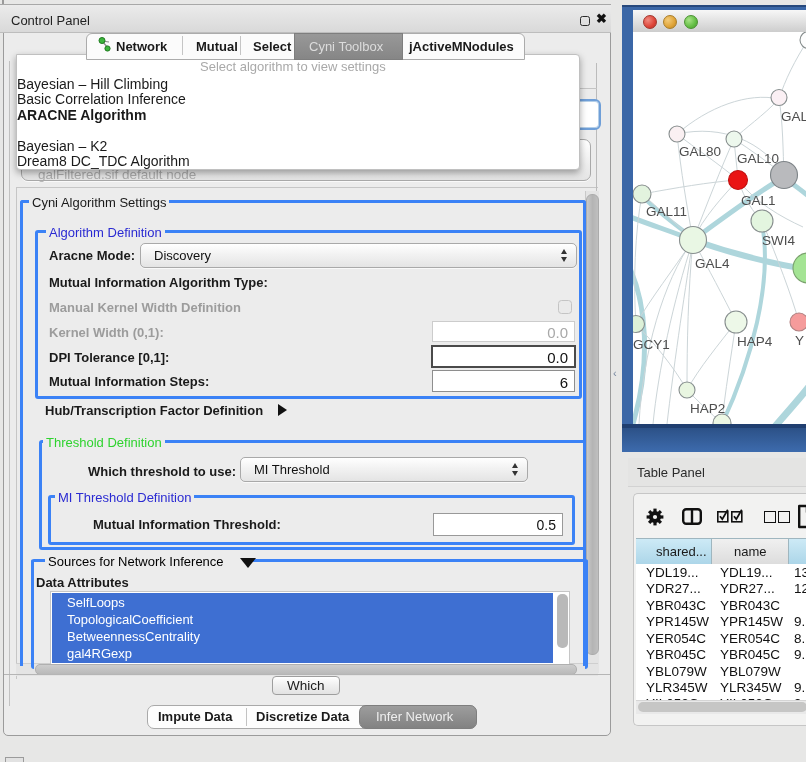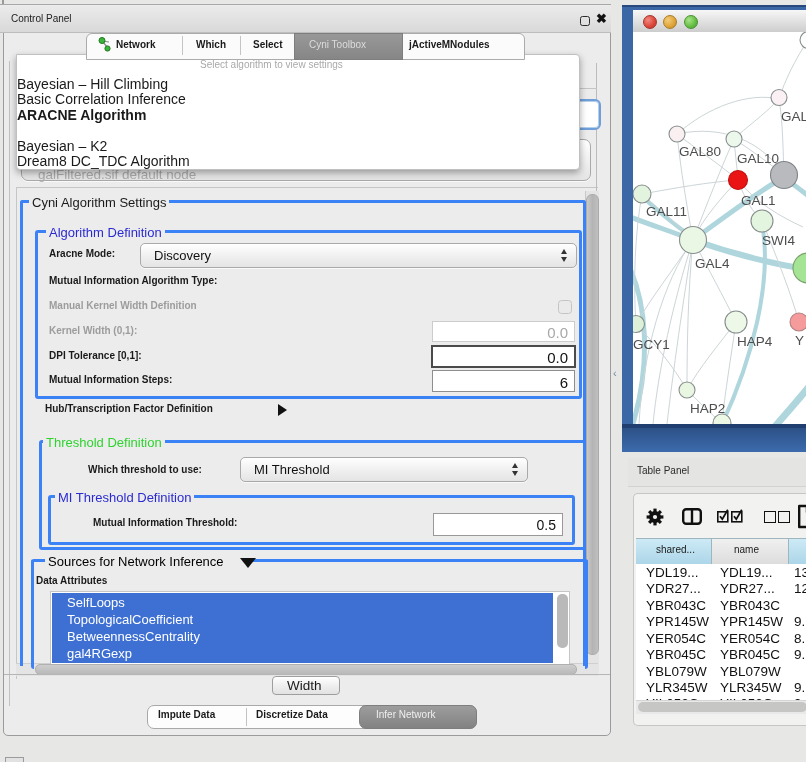--- a/index.html
+++ b/index.html
@@ -1,19 +1,19 @@
 <!DOCTYPE html>
 <html><head>
 <meta charset="utf-8">
 <style>
   html,body{margin:0;padding:0;}
   body{font-family:"Liberation Sans",sans-serif;}
   #root{position:relative;width:806px;height:762px;background:#e7e7e6;overflow:hidden;}
   .abs{position:absolute;}
-  .lbl{position:absolute;font-size:10px;color:#1a1a1a;white-space:nowrap;}
+  .lbl{position:absolute;font-size:13px;color:#1a1a1a;white-space:nowrap;}
   .b{font-weight:bold;}
   .combo{position:absolute;border:1px solid #a9a9a9;border-radius:5px;
     background:linear-gradient(#ffffff,#f2f2f2 45%,#e4e4e4);box-shadow:0 1px 0 rgba(255,255,255,.7);}
   .combo .ct{position:absolute;left:13px;top:4px;font-size:13px;color:#111;}
   .stepper{position:absolute;right:7px;top:3px;width:9px;height:17px;}
   .stepper:before{content:"";position:absolute;left:1px;top:2px;border-left:3.5px solid transparent;border-right:3.5px solid transparent;border-bottom:5px solid #333;}
   .stepper:after{content:"";position:absolute;left:1px;bottom:2px;border-left:3.5px solid transparent;border-right:3.5px solid transparent;border-top:5px solid #333;}
   .field{position:absolute;background:#fff;border:1px solid #b9b9b9;}
   .field span{position:absolute;right:6px;top:3px;font-size:14px;color:#111;}
   .fieldset{position:absolute;border:3px solid #3b82f6;border-radius:3px;}
@@ -103,21 +103,21 @@
           <div class="abs" style="left:16px;top:3px;font-size:13px;color:#fff;">SelfLoops</div>
           <div class="abs" style="left:16px;top:20px;font-size:13px;color:#fff;">TopologicalCoefficient</div>
           <div class="abs" style="left:16px;top:37px;font-size:13px;color:#fff;">BetweennessCentrality</div>
           <div class="abs" style="left:16px;top:54px;font-size:13px;color:#fff;">gal4RGexp</div>
           <div class="abs" style="left:506px;top:2px;width:11px;height:54px;border-radius:5px;background:#b9b9b9;"></div>
         </div>
       </div>
     </div>
 
     <div class="abs" style="left:268px;top:670px;width:66px;height:17px;border:1px solid #9e9e9e;border-radius:4px;background:linear-gradient(#ffffff,#efefef 50%,#e2e2e2);"></div>
-    <div class="lbl" style="left:283px;top:672px;font-size:13.5px;">Width</div>
+    <div class="lbl" style="left:283px;top:672px;font-size:13.5px;">Which</div>
 
     <div class="abs" style="left:143px;top:699px;width:328px;height:22px;background:#fdfdfd;border:1px solid #a9a9a9;border-radius:7px;"></div>
     <div class="lbl b" style="left:154px;top:703px;">Impute Data</div>
     <div class="abs" style="left:242px;top:702px;width:1px;height:18px;background:#c2c2c2;"></div>
     <div class="lbl b" style="left:252px;top:703px;">Discretize Data</div>
     <div class="abs" style="left:355px;top:699px;width:116px;height:22px;background:linear-gradient(#9d9d9d,#828282);border:1px solid #7e7e7e;border-radius:7px;"></div>
     <div class="lbl" style="left:372px;top:703px;color:#efefef;">Infer Network</div>
   </div>
 
   <div class="abs" style="left:16px;top:54px;width:562px;height:114px;background:#ffffff;border:1px solid #c0c0c0;border-radius:0 4px 4px 4px;box-shadow:0 3px 7px rgba(0,0,0,0.35);"></div>
@@ -132,21 +132,21 @@
   <div class="abs" style="left:98px;top:37px;width:14px;height:15px;">
     <svg width="14" height="15" viewBox="0 0 14 15">
       <line x1="4" y1="4" x2="10" y2="11" stroke="#888" stroke-width="1.2"></line>
       <line x1="4" y1="4" x2="11" y2="5" stroke="#888" stroke-width="1.2"></line>
       <circle cx="4" cy="3.5" r="3" fill="#3db53d" stroke="#1e7a1e"></circle>
       <circle cx="9.5" cy="11.5" r="2.6" fill="#3db53d" stroke="#1e7a1e"></circle>
     </svg>
   </div>
   <div class="lbl b" style="left:116px;top:39px;">Network</div>
   <div class="abs" style="left:182px;top:36px;width:1px;height:19px;background:#c5c5c5;"></div>
-  <div class="lbl b" style="left:196px;top:39px;">Which</div>
+  <div class="lbl b" style="left:196px;top:39px;">Mutual</div>
   <div class="abs" style="left:240px;top:36px;width:1px;height:19px;background:#c5c5c5;"></div>
   <div class="lbl b" style="left:253px;top:39px;">Select</div>
   <div class="abs" style="left:294px;top:33px;width:107px;height:25px;background:linear-gradient(#989898,#868686);border:1px solid #7e7e7e;"></div>
   <div class="lbl" style="left:309px;top:39px;color:#dcdcdc;">Cyni Toolbox</div>
   <div class="lbl b" style="left:409px;top:39px;">jActiveMNodules</div>
 
   <div class="abs" style="left:613px;top:367px;font-size:11px;color:#7788a0;">‹</div>
 
   <div class="abs" style="left:5px;top:757px;width:17px;height:10px;background:#e2e2e2;border:1.5px solid #9b9b9b;"></div>
 

